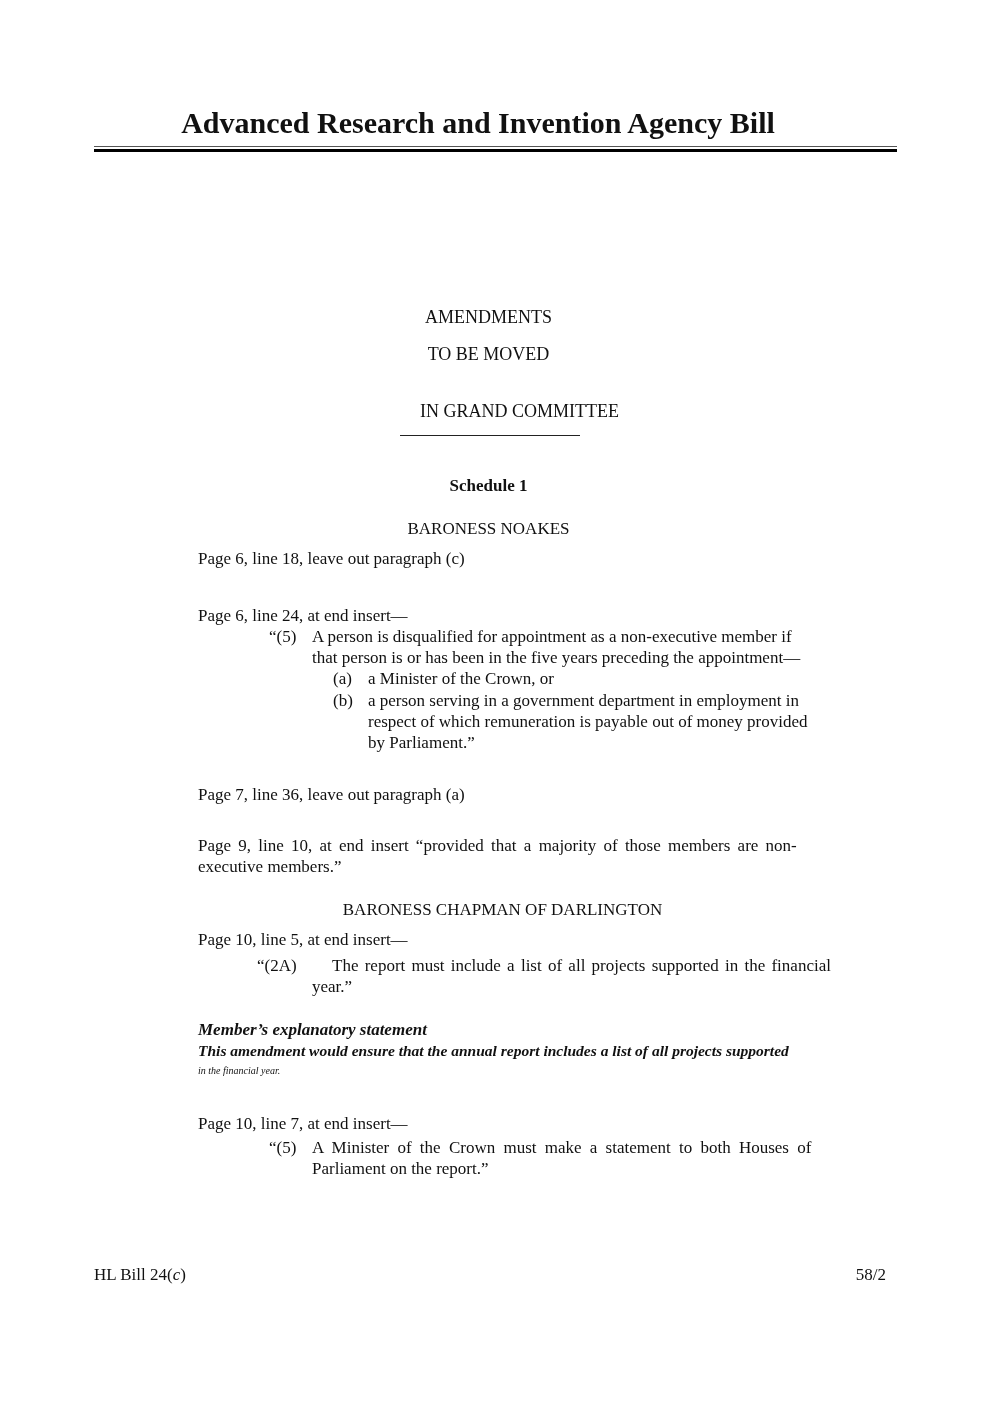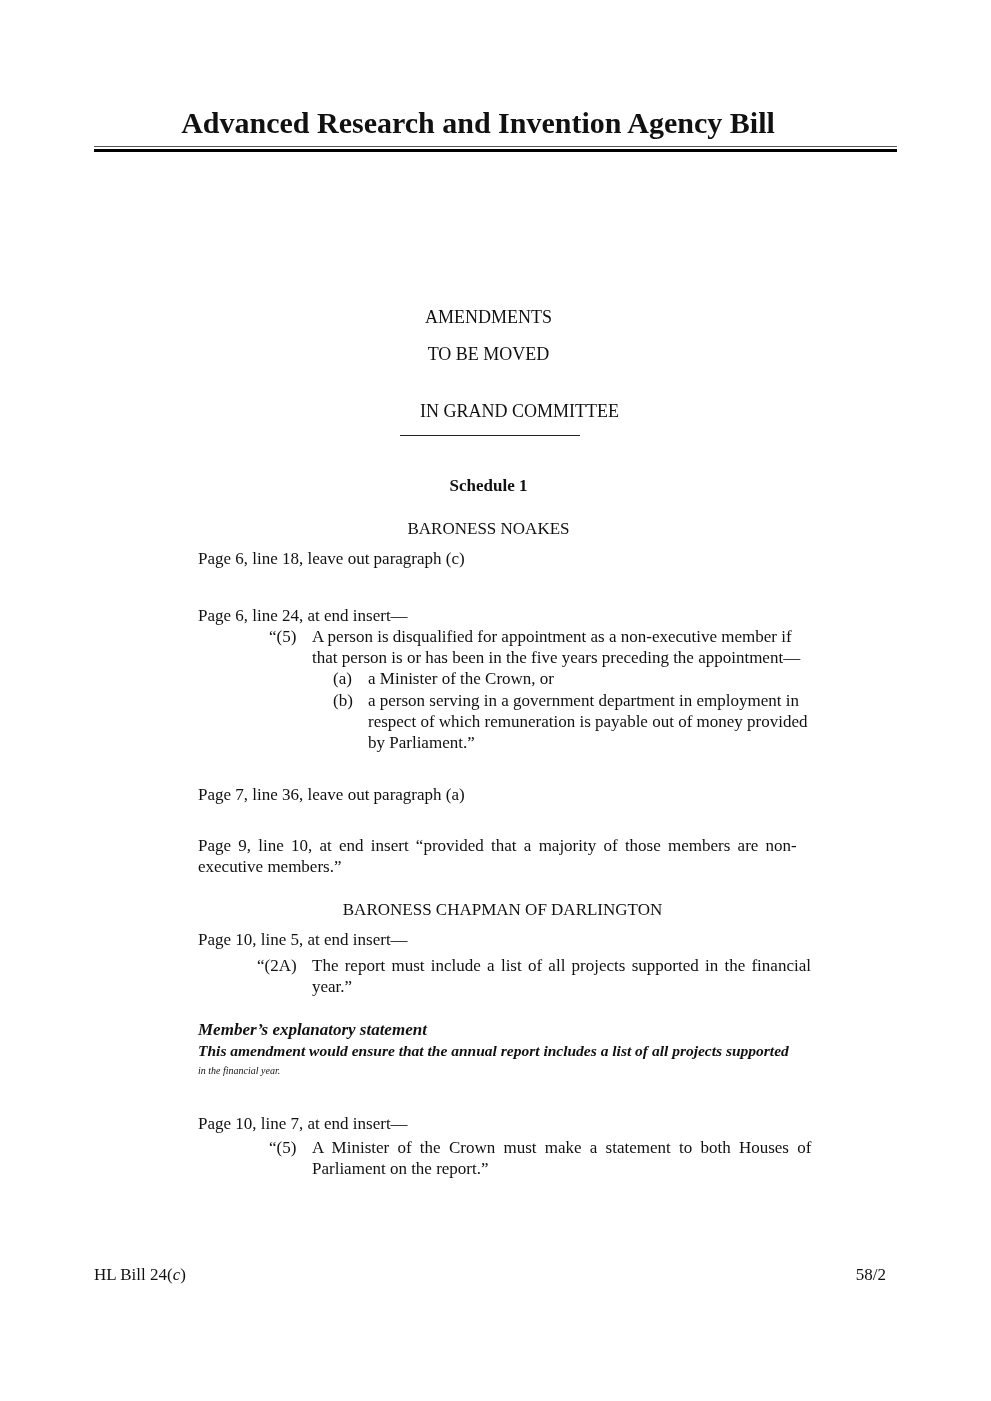--- a/index.html
+++ b/index.html
@@ -54,21 +54,21 @@
 
 <div class="abs para body-text" style="top:784px;">Page 7, line 36, leave out paragraph (a)</div>
 
 <div class="abs para body-text" style="top:835px; word-spacing:3px;">Page 9, line 10, at end insert “provided that a majority of those members are non-</div>
 <div class="abs para body-text" style="top:856px;">executive members.”</div>
 
 <div class="abs center" style="top:900px; font-size:17px;margin-left:14px;">BARONESS CHAPMAN OF DARLINGTON</div>
 
 <div class="abs para body-text" style="top:929px;">Page 10, line 5, at end insert—</div>
 <div class="abs body-text" style="top:955px; left:257px;">“(2A)</div>
-<div class="abs body-text" style="top:955px; left:312px; width:590px; word-spacing:2px;">The report must include a list of all projects supported in the financial</div>
+<div class="abs body-text" style="top:955px; left:332px; width:590px; word-spacing:2px;">The report must include a list of all projects supported in the financial</div>
 <div class="abs body-text" style="top:976px; left:312px;">year.”</div>
 
 <div class="abs para body-text bold italic" style="top:1019px;">Member’s explanatory statement</div>
 <div class="abs para italic" style="top:1041px; font-size:15.5px; line-height:20px;font-weight:bold;">This amendment would ensure that the annual report includes a list of all projects supported</div>
 <div class="abs para italic" style="top:1061px; font-size:10px; line-height:20px;">in the financial year.</div>
 
 <div class="abs para body-text" style="top:1113px;">Page 10, line 7, at end insert—</div>
 <div class="abs body-text" style="top:1137px; left:269px;">“(5)</div>
 <div class="abs body-text" style="top:1137px; left:312px; width:590px; word-spacing:4px;">A Minister of the Crown must make a statement to both Houses of</div>
 <div class="abs body-text" style="top:1158px; left:312px;">Parliament on the report.”</div>

